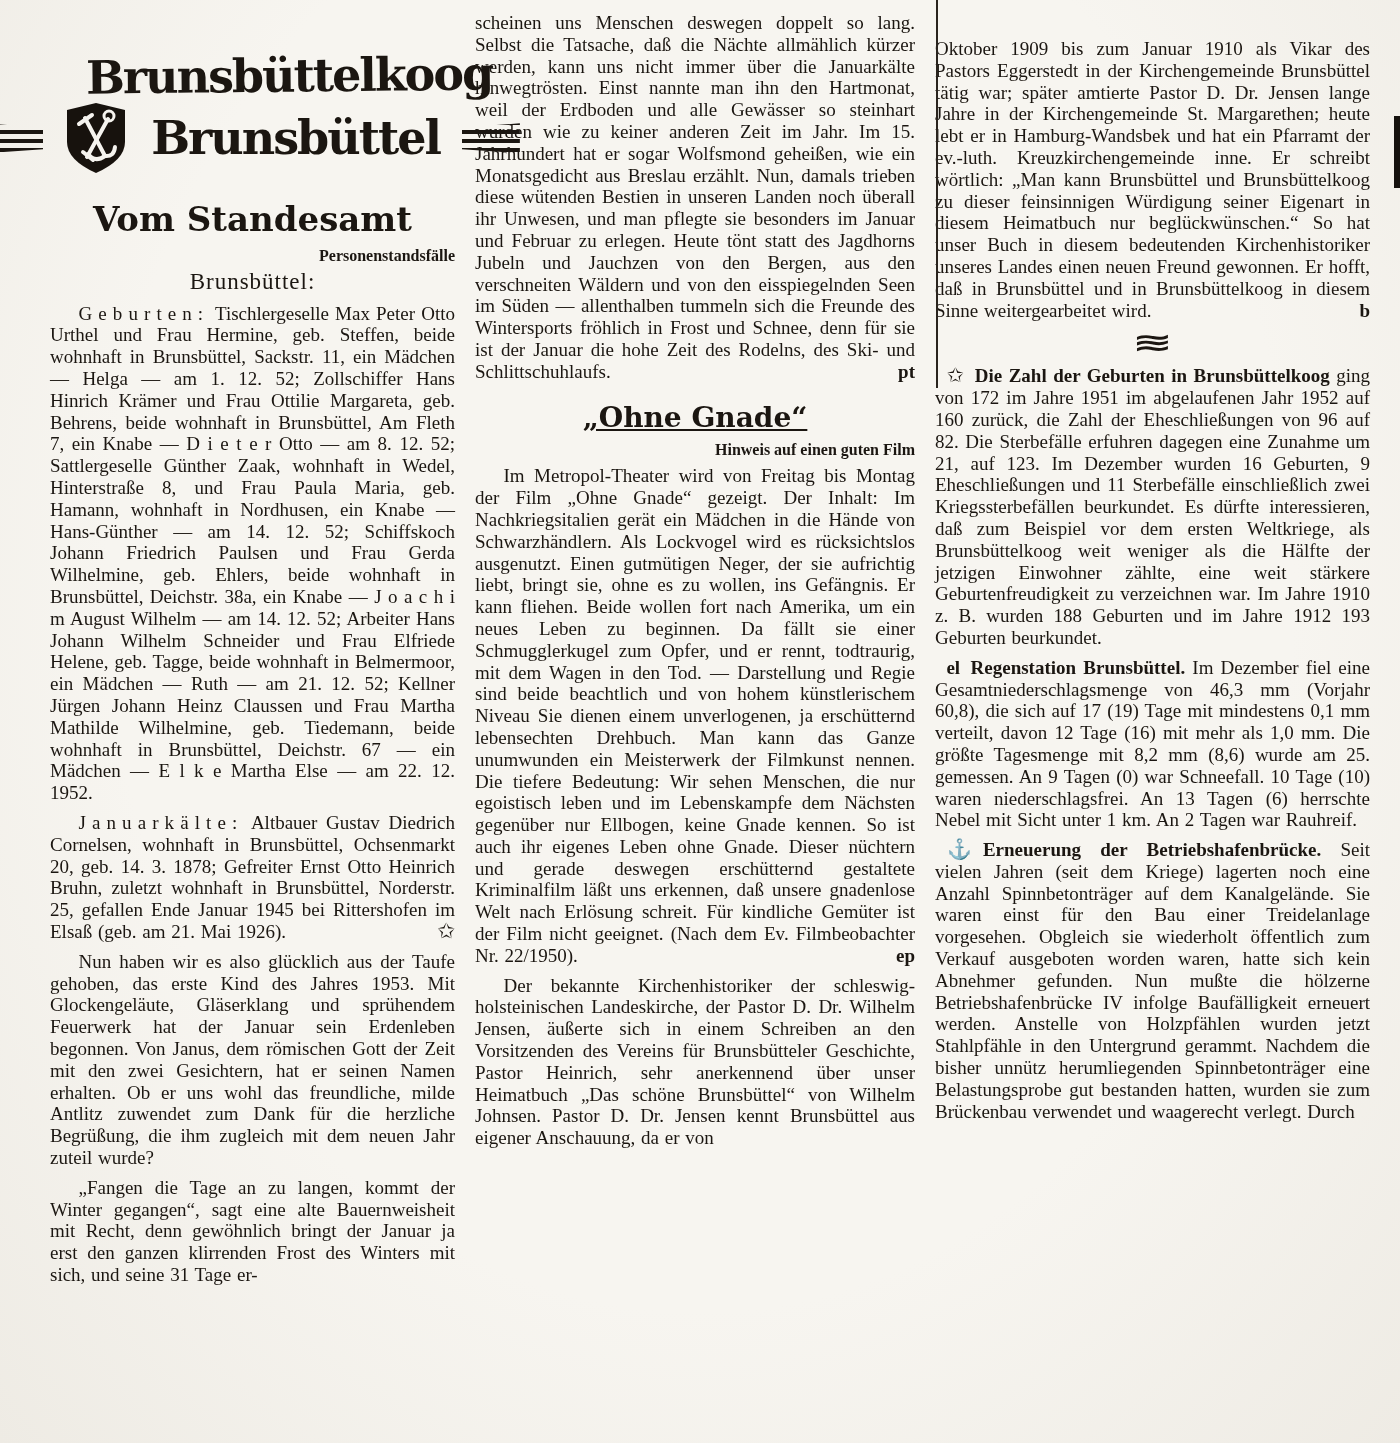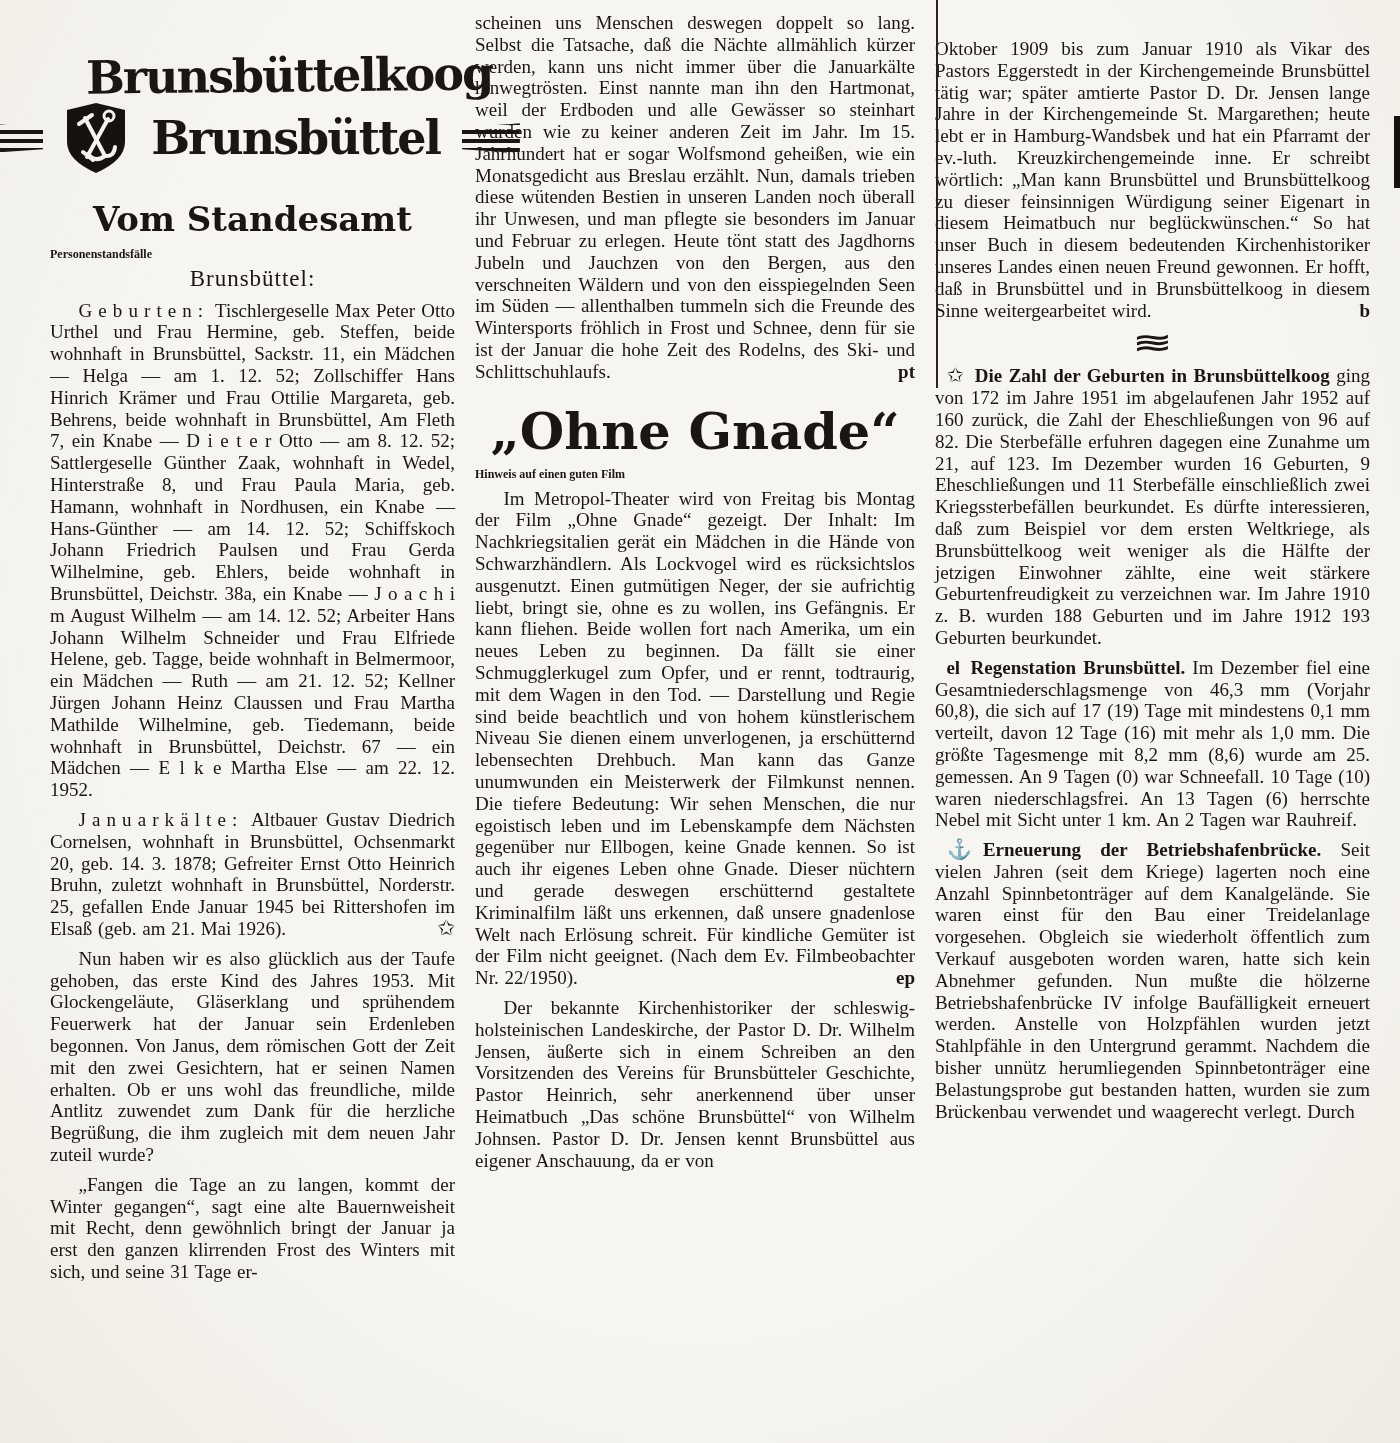--- a/index.html
+++ b/index.html
@@ -43,21 +43,21 @@
   .flourish.fl-right{clip-path:polygon(0 18%,100% 6%,100% 94%,0 82%);}
   .shield{width:62px;height:72px;flex:0 0 auto;margin-right:2px;}
   .issue-date{font-weight:bold;font-size:25px;margin-top:10px;letter-spacing:1px;}
 
   
   .h-big{
     font-family:"DejaVu Serif",serif;font-weight:bold;
     font-size:33px;line-height:1.1;text-align:center;
     margin:14px 0 8px 0;letter-spacing:0;
   }
-  .h-sub{font-weight:bold;font-size:12px;text-align:left;margin:0 0 4px 0;}
+  .h-sub{font-weight:bold;font-size:16px;text-align:right;margin:0 0 4px 0;}
   .h-place{font-size:23px;text-align:center;margin:2px 0 8px 0;letter-spacing:1px;}
 
   
   .p{
     font-size:19px;line-height:21.8px;
     text-align:justify;hyphens:auto;-webkit-hyphens:auto;
     margin:0 0 8px 0;
     word-spacing:1px;
   }
   .ind{text-indent:1.5em;}
@@ -115,21 +115,21 @@
 
     <p class="p ind"><span class="sperr">Januarkälte:</span> <span>Altbauer Gustav Diedrich Cornelsen, wohnhaft in Brunsbüttel, Ochsenmarkt 20, geb. 14. 3. 1878; Gefreiter Ernst Otto Heinrich Bruhn, zuletzt wohnhaft in Brunsbüttel, Norderstr. 25, gefallen Ende Januar 1945 bei Rittershofen im Elsaß (geb. am 21. Mai 1926).</span><span class="endstar">✩</span></p>
 
     <p class="p ind">Nun haben wir es also glücklich aus der Taufe gehoben, das erste Kind des Jahres 1953. Mit Glockengeläute, Gläserklang und sprühendem Feuerwerk hat der Januar sein Erdenleben begonnen. Von Janus, dem römischen Gott der Zeit mit den zwei Gesichtern, hat er seinen Namen erhalten. Ob er uns wohl das freundliche, milde Antlitz zuwendet zum Dank für die herzliche Begrüßung, die ihm zugleich mit dem neuen Jahr zuteil wurde?</p>
     <p class="p ind">„Fangen die Tage an zu langen, kommt der Winter gegangen“, sagt eine alte Bauernweisheit mit Recht, denn gewöhnlich bringt der Januar ja erst den ganzen klirrenden Frost des Winters mit sich, und seine 31 Tage er-</p>
   </div>
 
   <div class="col col-middle">
     <p class="p"><span>scheinen uns Menschen deswegen doppelt so lang. Selbst die Tatsache, daß die Nächte allmählich kürzer werden, kann uns nicht immer über die Januarkälte hinwegtrösten. Einst nannte man ihn den Hartmonat, weil der Erdboden und alle Gewässer so steinhart wurden wie zu keiner anderen Zeit im Jahr. Im 15. Jahrhundert hat er sogar Wolfsmond geheißen, wie ein Monatsgedicht aus Breslau erzählt. Nun, damals trieben diese wütenden Bestien in unseren Landen noch überall ihr Unwesen, und man pflegte sie besonders im Januar und Februar zu erlegen. Heute tönt statt des Jagdhorns Jubeln und Jauchzen von den Bergen, aus den verschneiten Wäldern und von den eisspiegelnden Seen im Süden — allenthalben tummeln sich die Freunde des Wintersports fröhlich in Frost und Schnee, denn für sie ist der Januar die hohe Zeit des Rodelns, des Ski- und Schlittschuhlaufs.</span><span class="sig">pt</span></p>
 
-    <h2 class="h-big" style="font-size:51px;margin-top:20px;">„Ohne Gnade“</h2>
+    <h2 class="h-big" style="font-size:28px;margin-top:20px;text-decoration:underline;">„Ohne Gnade“</h2>
     <div class="h-sub">Hinweis auf einen guten Film</div>
     <p class="p ind" style="margin-top:6px;"><span>Im Metropol-Theater wird von Freitag bis Montag der Film „Ohne Gnade“ gezeigt. Der Inhalt: Im Nachkriegsitalien gerät ein Mädchen in die Hände von Schwarzhändlern. Als Lockvogel wird es rücksichtslos ausgenutzt. Einen gutmütigen Neger, der sie aufrichtig liebt, bringt sie, ohne es zu wollen, ins Gefängnis. Er kann fliehen. Beide wollen fort nach Amerika, um ein neues Leben zu beginnen. Da fällt sie einer Schmugglerkugel zum Opfer, und er rennt, todtraurig, mit dem Wagen in den Tod. — Darstellung und Regie sind beide beachtlich und von hohem künstlerischem Niveau Sie dienen einem unverlogenen, ja erschütternd lebensechten Drehbuch. Man kann das Ganze unumwunden ein Meisterwerk der Filmkunst nennen. Die tiefere Bedeutung: Wir sehen Menschen, die nur egoistisch leben und im Lebenskampfe dem Nächsten gegenüber nur Ellbogen, keine Gnade kennen. So ist auch ihr eigenes Leben ohne Gnade. Dieser nüchtern und gerade deswegen erschütternd gestaltete Kriminalfilm läßt uns erkennen, daß unsere gnadenlose Welt nach Erlösung schreit. Für kindliche Gemüter ist der Film nicht geeignet. (Nach dem Ev. Filmbeobachter Nr. 22/1950).</span><span class="sig">ep</span></p>
 
     <p class="p ind">Der bekannte Kirchenhistoriker der schleswig-holsteinischen Landeskirche, der Pastor D. Dr. Wilhelm Jensen, äußerte sich in einem Schreiben an den Vorsitzenden des Vereins für Brunsbütteler Geschichte, Pastor Heinrich, sehr anerkennend über unser Heimatbuch „Das schöne Brunsbüttel“ von Wilhelm Johnsen. Pastor D. Dr. Jensen kennt Brunsbüttel aus eigener Anschauung, da er von</p>
   </div>
 
   <div class="col col-right">
     <p class="p"><span>Oktober 1909 bis zum Januar 1910 als Vikar des Pastors Eggerstedt in der Kirchengemeinde Brunsbüttel tätig war; später amtierte Pastor D. Dr. Jensen lange Jahre in der Kirchengemeinde St. Margarethen; heute lebt er in Hamburg-Wandsbek und hat ein Pfarramt der ev.-luth. Kreuzkirchengemeinde inne. Er schreibt wörtlich: „Man kann Brunsbüttel und Brunsbüttelkoog zu dieser feinsinnigen Würdigung seiner Eigenart in diesem Heimatbuch nur beglückwünschen.“ So hat unser Buch in diesem bedeutenden Kirchenhistoriker unseres Landes einen neuen Freund gewonnen. Er hofft, daß in Brunsbüttel und in Brunsbüttelkoog in diesem Sinne weitergearbeitet wird.</span><span class="sig">b</span></p>
 
     <div class="wave-divider">≋</div>

